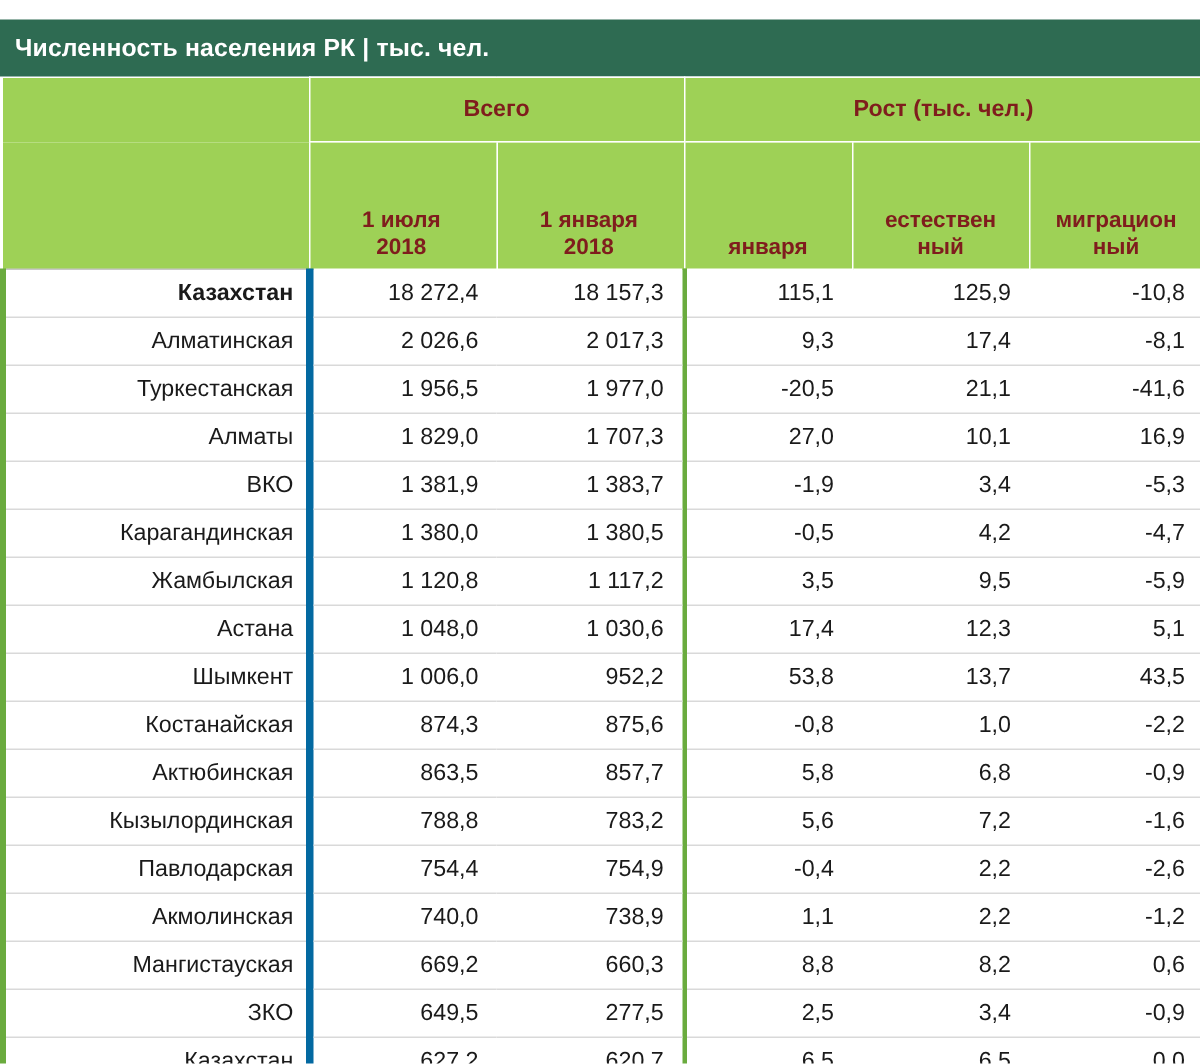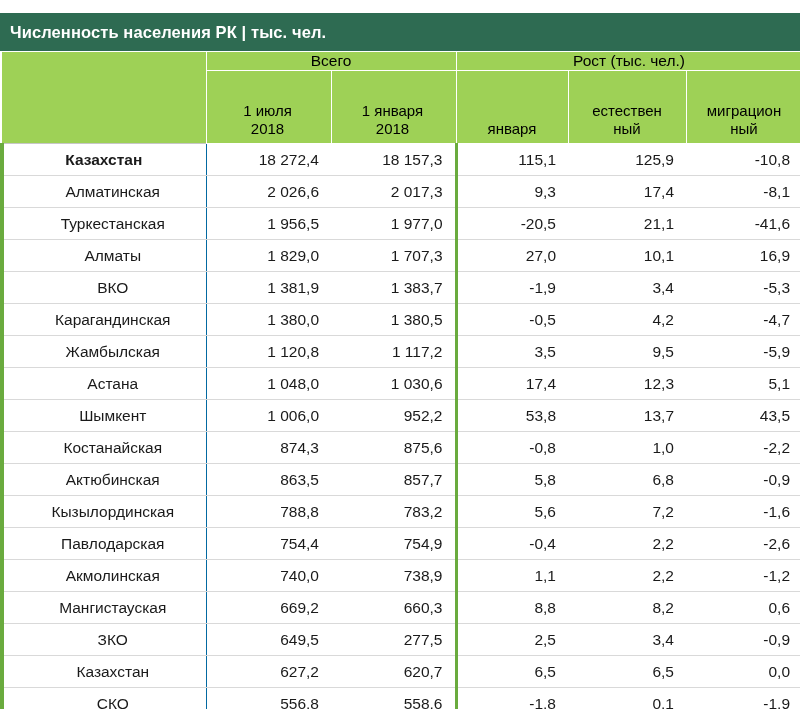--- a/index.html
+++ b/index.html
@@ -45,24 +45,24 @@
   }
   table.data col.c-name   { width: 204px; }
   table.data col.c-v1     { width: 125px; }
   table.data col.c-v2     { width: 125px; }
   table.data col.c-g1     { width: 112px; }
   table.data col.c-g2     { width: 118px; }
   table.data col.c-g3     { width: 116px; }
 
   thead th {
     background: #9ed156;
-    color: #000000;
-    font-weight: normal;
+    color: #7f1d1d;
+    font-weight: bold;
     font-size: 15px;
-    padding: 0 8px;
+    padding: 12px 8px;
     text-align: center;
     border: 1px solid #ffffff;
     line-height: 1.18;
   }
   thead th.grp-total {
     font-size: 15.5px;
     border-bottom: 1px solid #ffffff;
   }
   thead th.grp-growth {
     font-size: 15.5px;
@@ -79,23 +79,23 @@
   }
 
   tbody td {
     border-bottom: 1px solid #d9d9d9;
     padding: 3px 8px;
     height: 25px;
     font-size: 15.5px;
     background: #ffffff;
   }
   tbody td.name {
-    text-align: center;
+    text-align: right;
     border-left: 4px solid #6aab3e;
-    border-right: 1px solid #0369a1;
+    border-right: 5px solid #0369a1;
   }
   tbody td.name.root {
     font-weight: bold;
     padding-left: 6px;
   }
   tbody td.name.child {
     padding-left: 24px;
   }
   tbody td.num {
     text-align: right;

